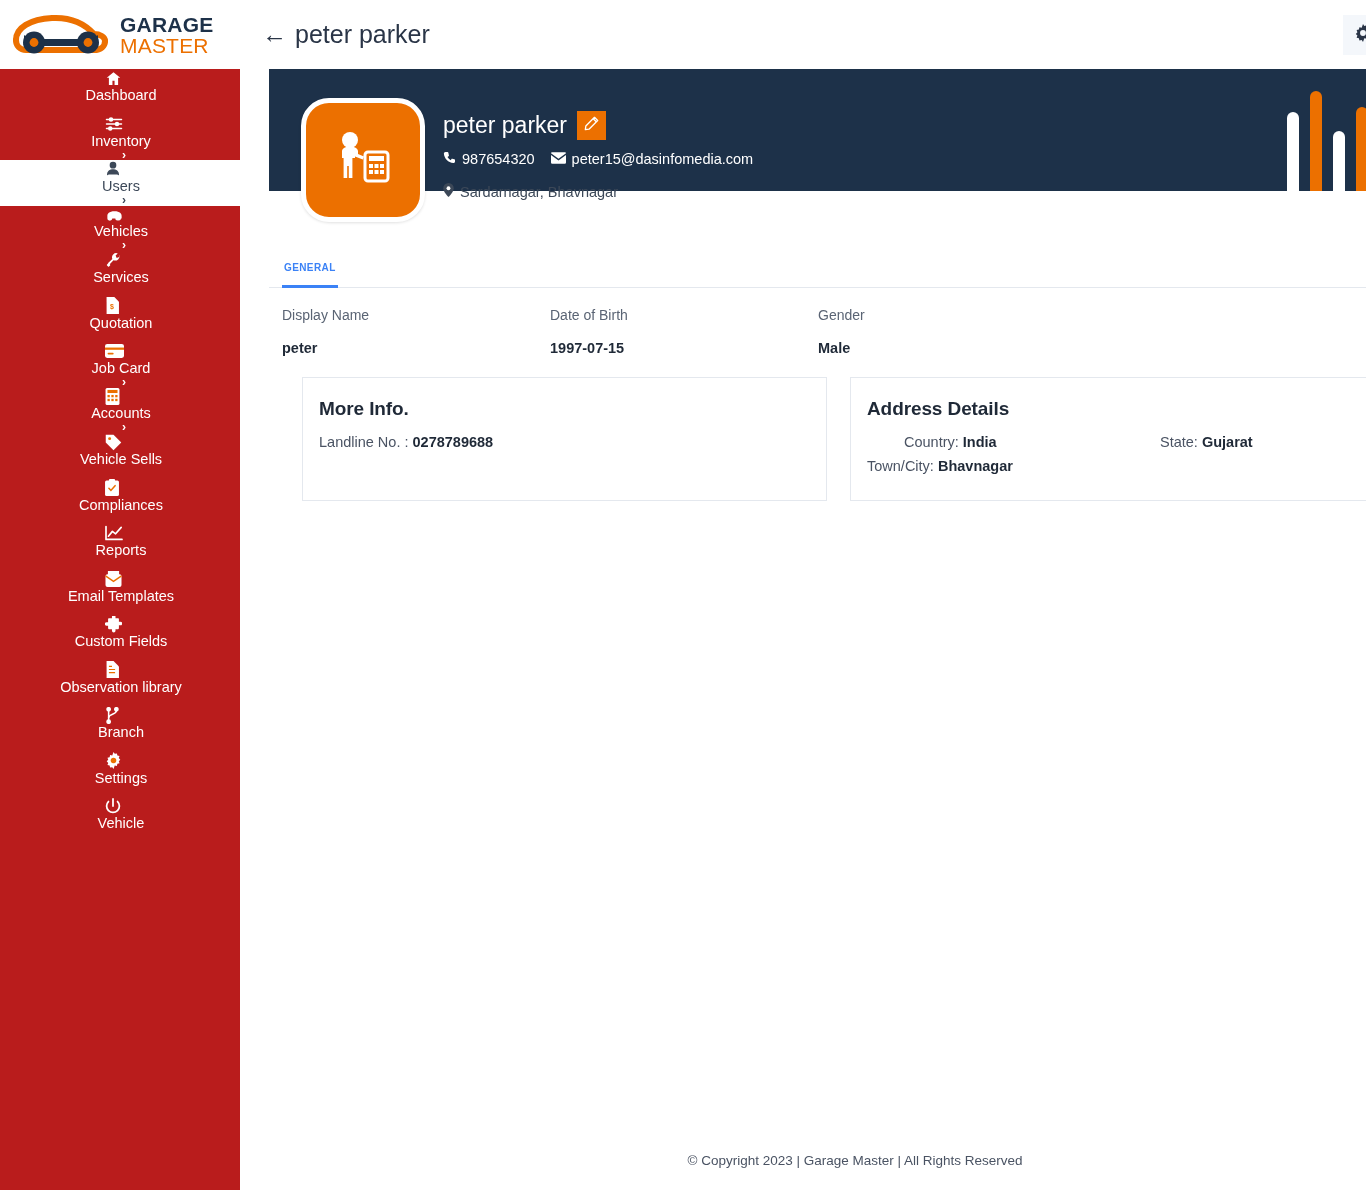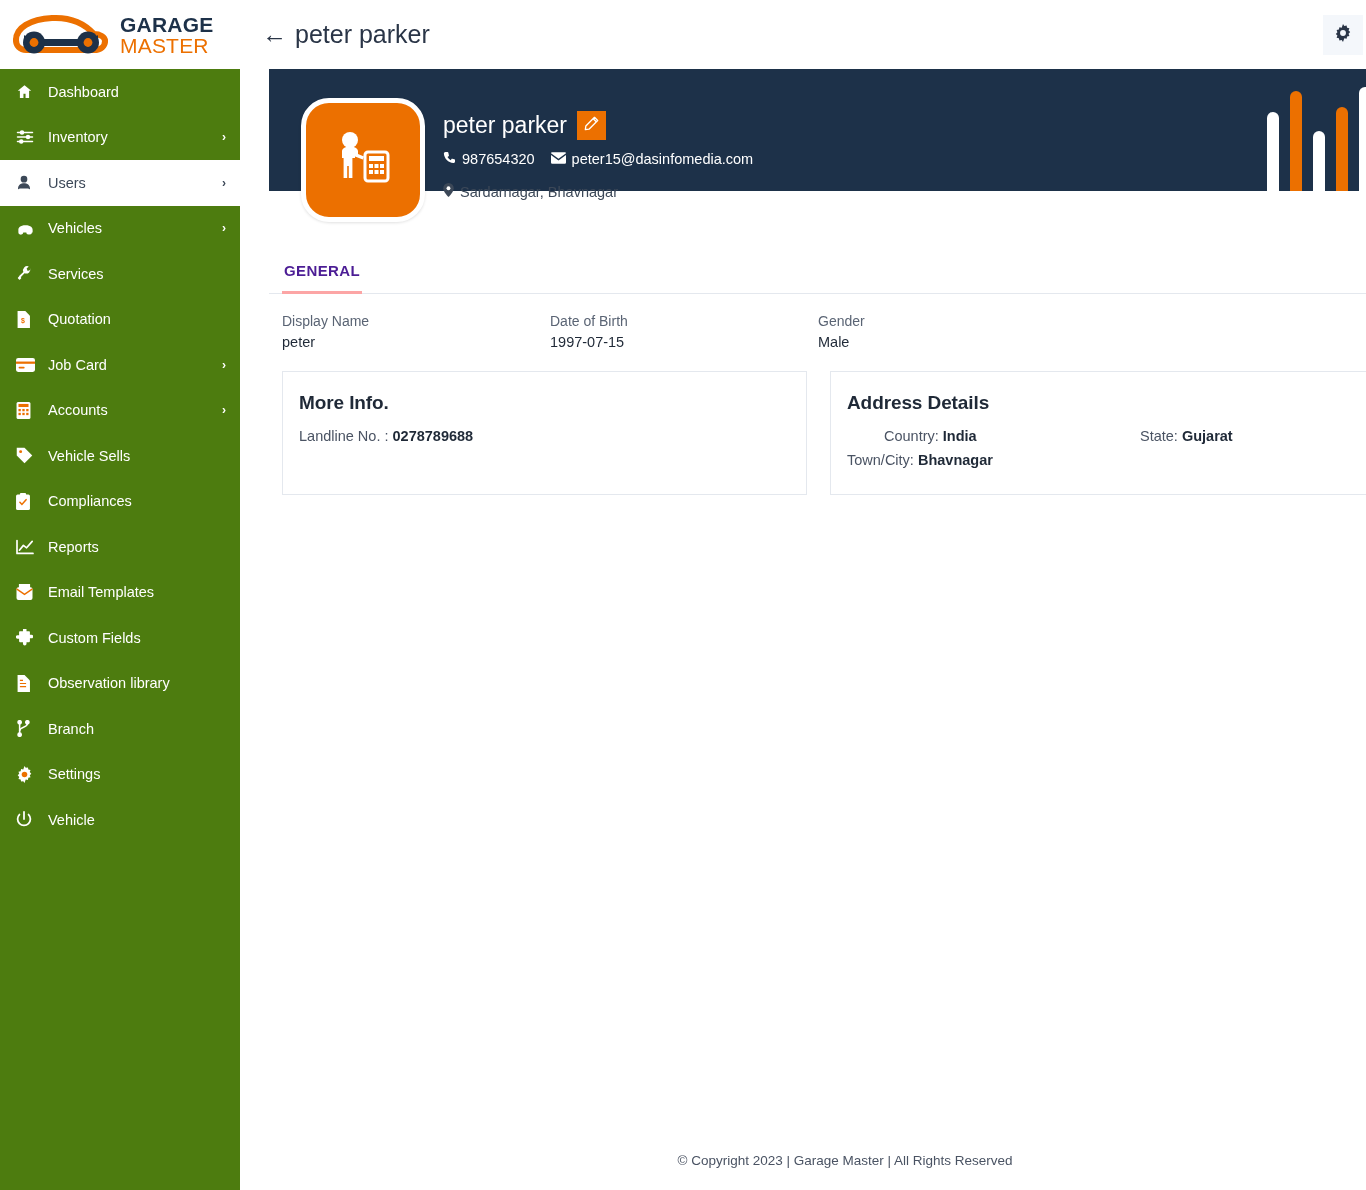--- a/index.html
+++ b/index.html
@@ -16,21 +16,21 @@
     width: 1366px;
     height: 1190px;
     display: flex;
   }
 
   
   .sidebar {
     width: 240px;
     min-width: 240px;
     height: 1190px;
-    background: #4d7c0f;
+    background: #b91c1c;
     display: flex;
     flex-direction: column;
     overflow: hidden;
   }
 
   .logo-box {
     height: 69px;
     background: #ffffff;
     display: flex;
     align-items: center;
@@ -49,20 +49,21 @@
   .nav { padding-top: 0px; }
   .nav-item {
     display: flex;
     align-items: center;
     height: 45.5px;
     padding: 0 14px 0 16px;
     color: #ffffff;
     font-size: 14.5px;
     cursor: pointer;
     position: relative;
+    flex-direction: column;
   }
   .nav-item .ico {
     width: 22px; min-width: 22px; height: 18px;
     display: flex; align-items: center; justify-content: flex-start;
     margin-right: 10px;
   }
   .nav-item .ico svg { display: block; }
   .nav-item .lbl { flex: 1 1 auto; white-space: nowrap; }
   .nav-item .chev {
     font-size: 12px; font-weight: 700; line-height: 1; margin-left: 6px;
@@ -186,53 +187,53 @@
   }
 
   
   .tabs {
     margin-top: 19px;
     border-bottom: 1px solid #E4E8EE;
     display: flex;
     padding-left: 13px;
   }
   .tab {
-    font-size: 15px;
+    font-size: 10px;
     letter-spacing: .4px;
-    color: #4c1d95;
+    color: #3b82f6;
     font-weight: 600;
     padding: 10px 2px 12px;
-    border-bottom: 3px solid #fca5a5;
+    border-bottom: 3px solid #3b82f6;
     margin-bottom: -1px;
     cursor: pointer;
   }
 
   
   .fields {
     display: flex;
     padding: 19px 0 0 13px;
   }
   .field { }
   .field.c1 { width: 268px; }
   .field.c2 { width: 268px; }
   .field-label { font-size: 14px; color: #5A6474; }
-  .field-value { font-size: 14.5px; color: #1F2937; font-weight: 400; margin-top: 5px; }
+  .field-value { font-size: 14.5px; color: #1F2937; font-weight: 700; margin-top: 17px; }
 
   
   .cards {
     display: flex;
     gap: 23px;
     padding: 21px 0 0 13px;
   }
   .card {
     border: 1px solid #E4E8EE;
     background: #ffffff;
     padding: 20px 16px 18px;
   }
-  .card.left  { width: 525px; min-height: 100px; }
+  .card.left  { width: 525px; min-height: 100px; margin-left: 20px; }
   .card.right { width: 591px; min-height: 124px; }
   .card-title {
     font-size: 19px; color: #1F2937; font-weight: 700;
     letter-spacing: -.1px;
   }
   .card-body { margin-top: 14px; }
   .kv { font-size: 14.5px; color: #4A5363; }
   .kv b { color: #1F2937; font-weight: 700; }
   .kv-row { display: flex; }
   .kv-row .kv:first-child { width: 256px; margin-left: 37px; }

